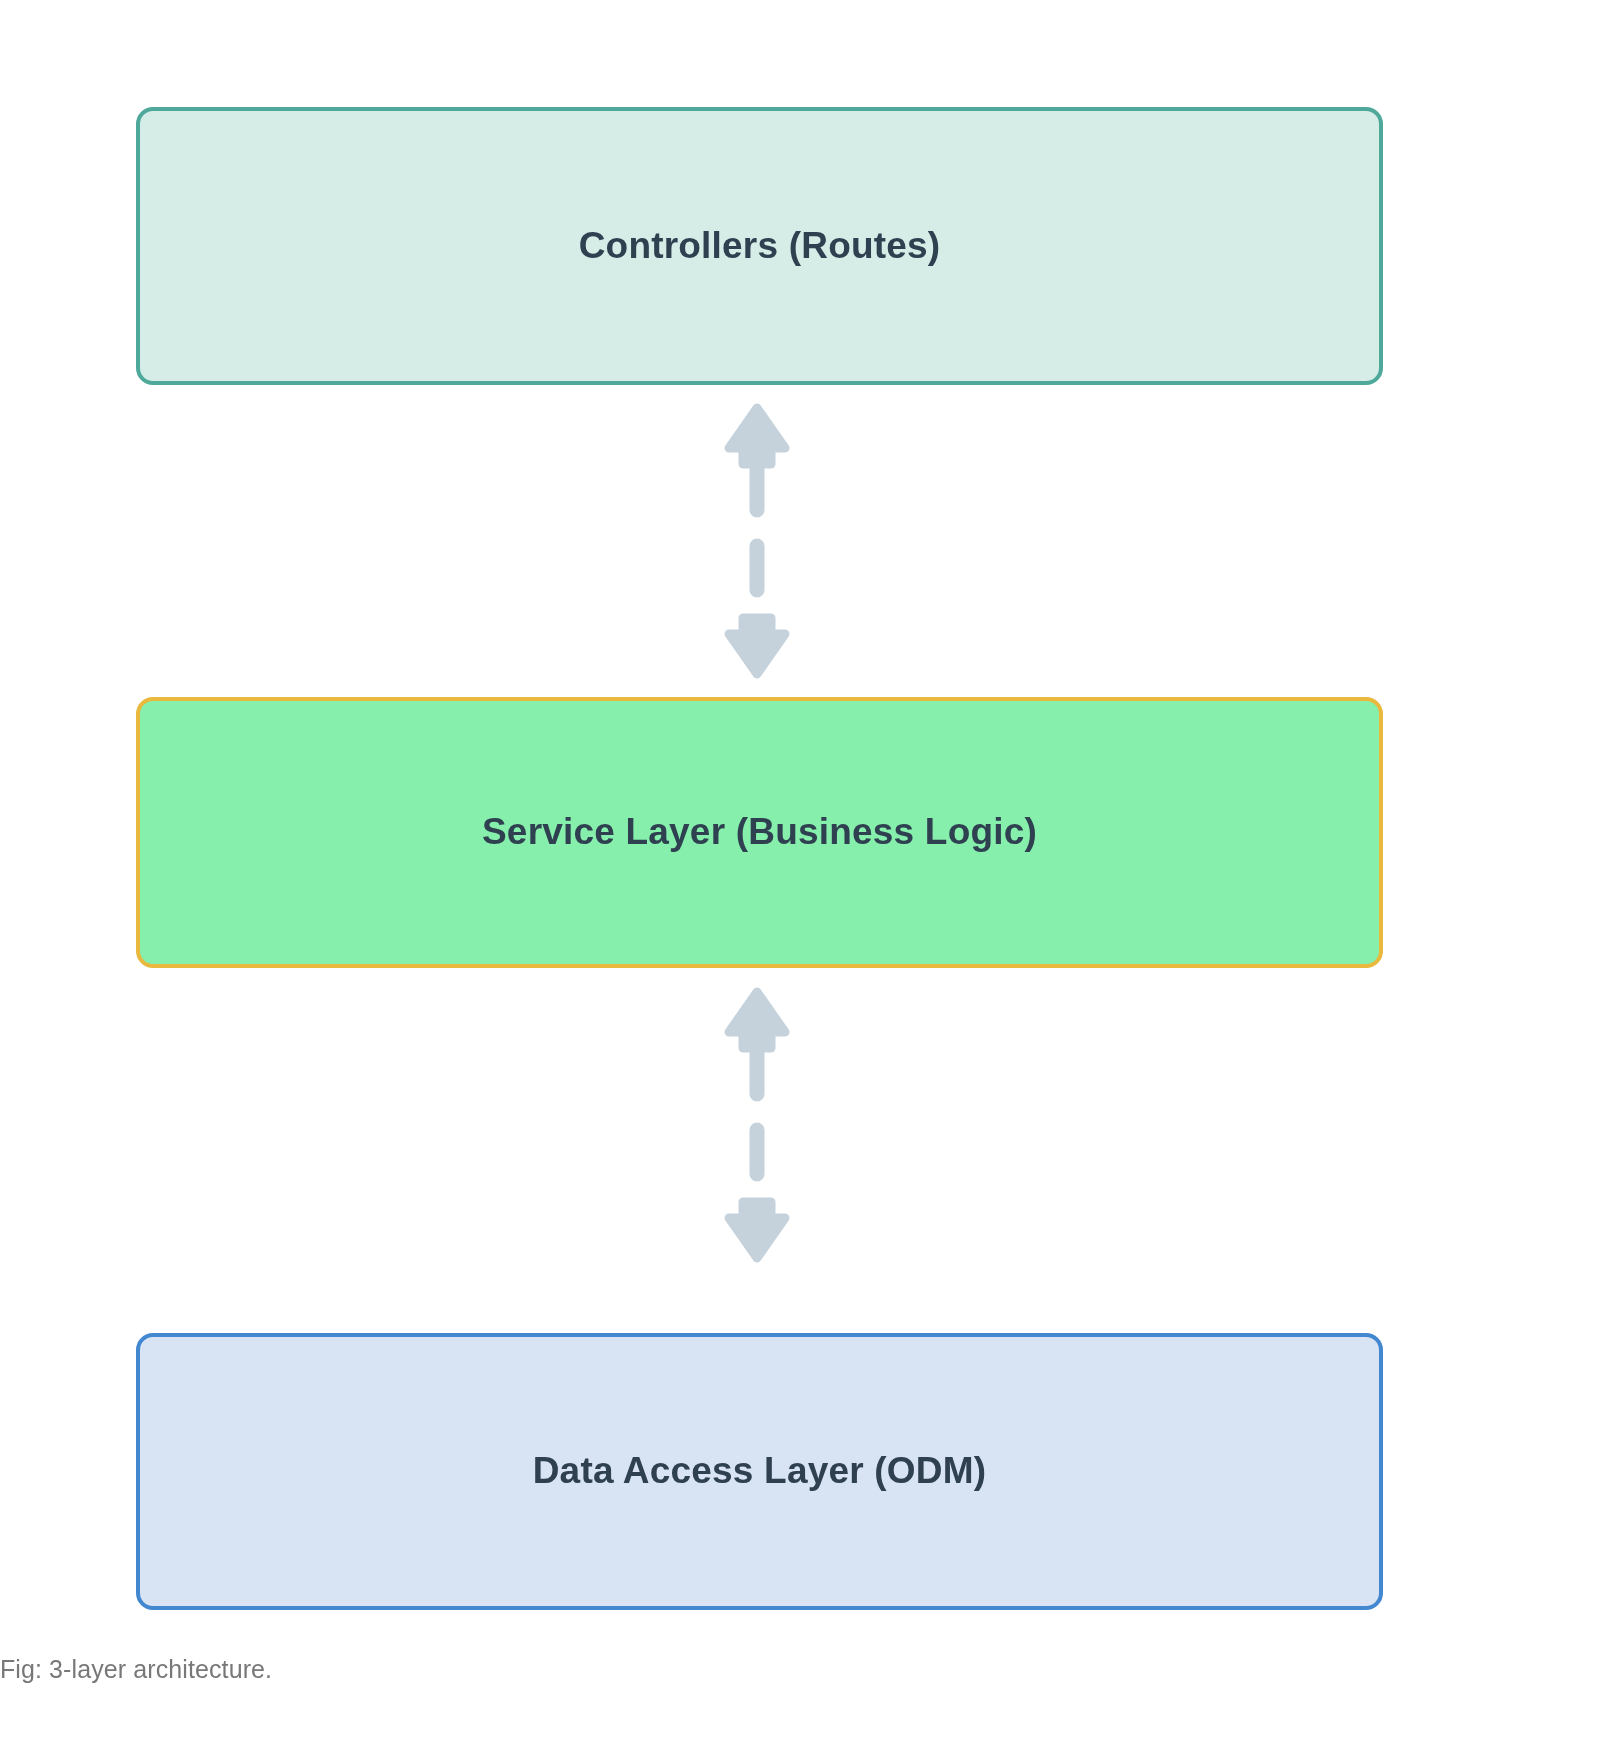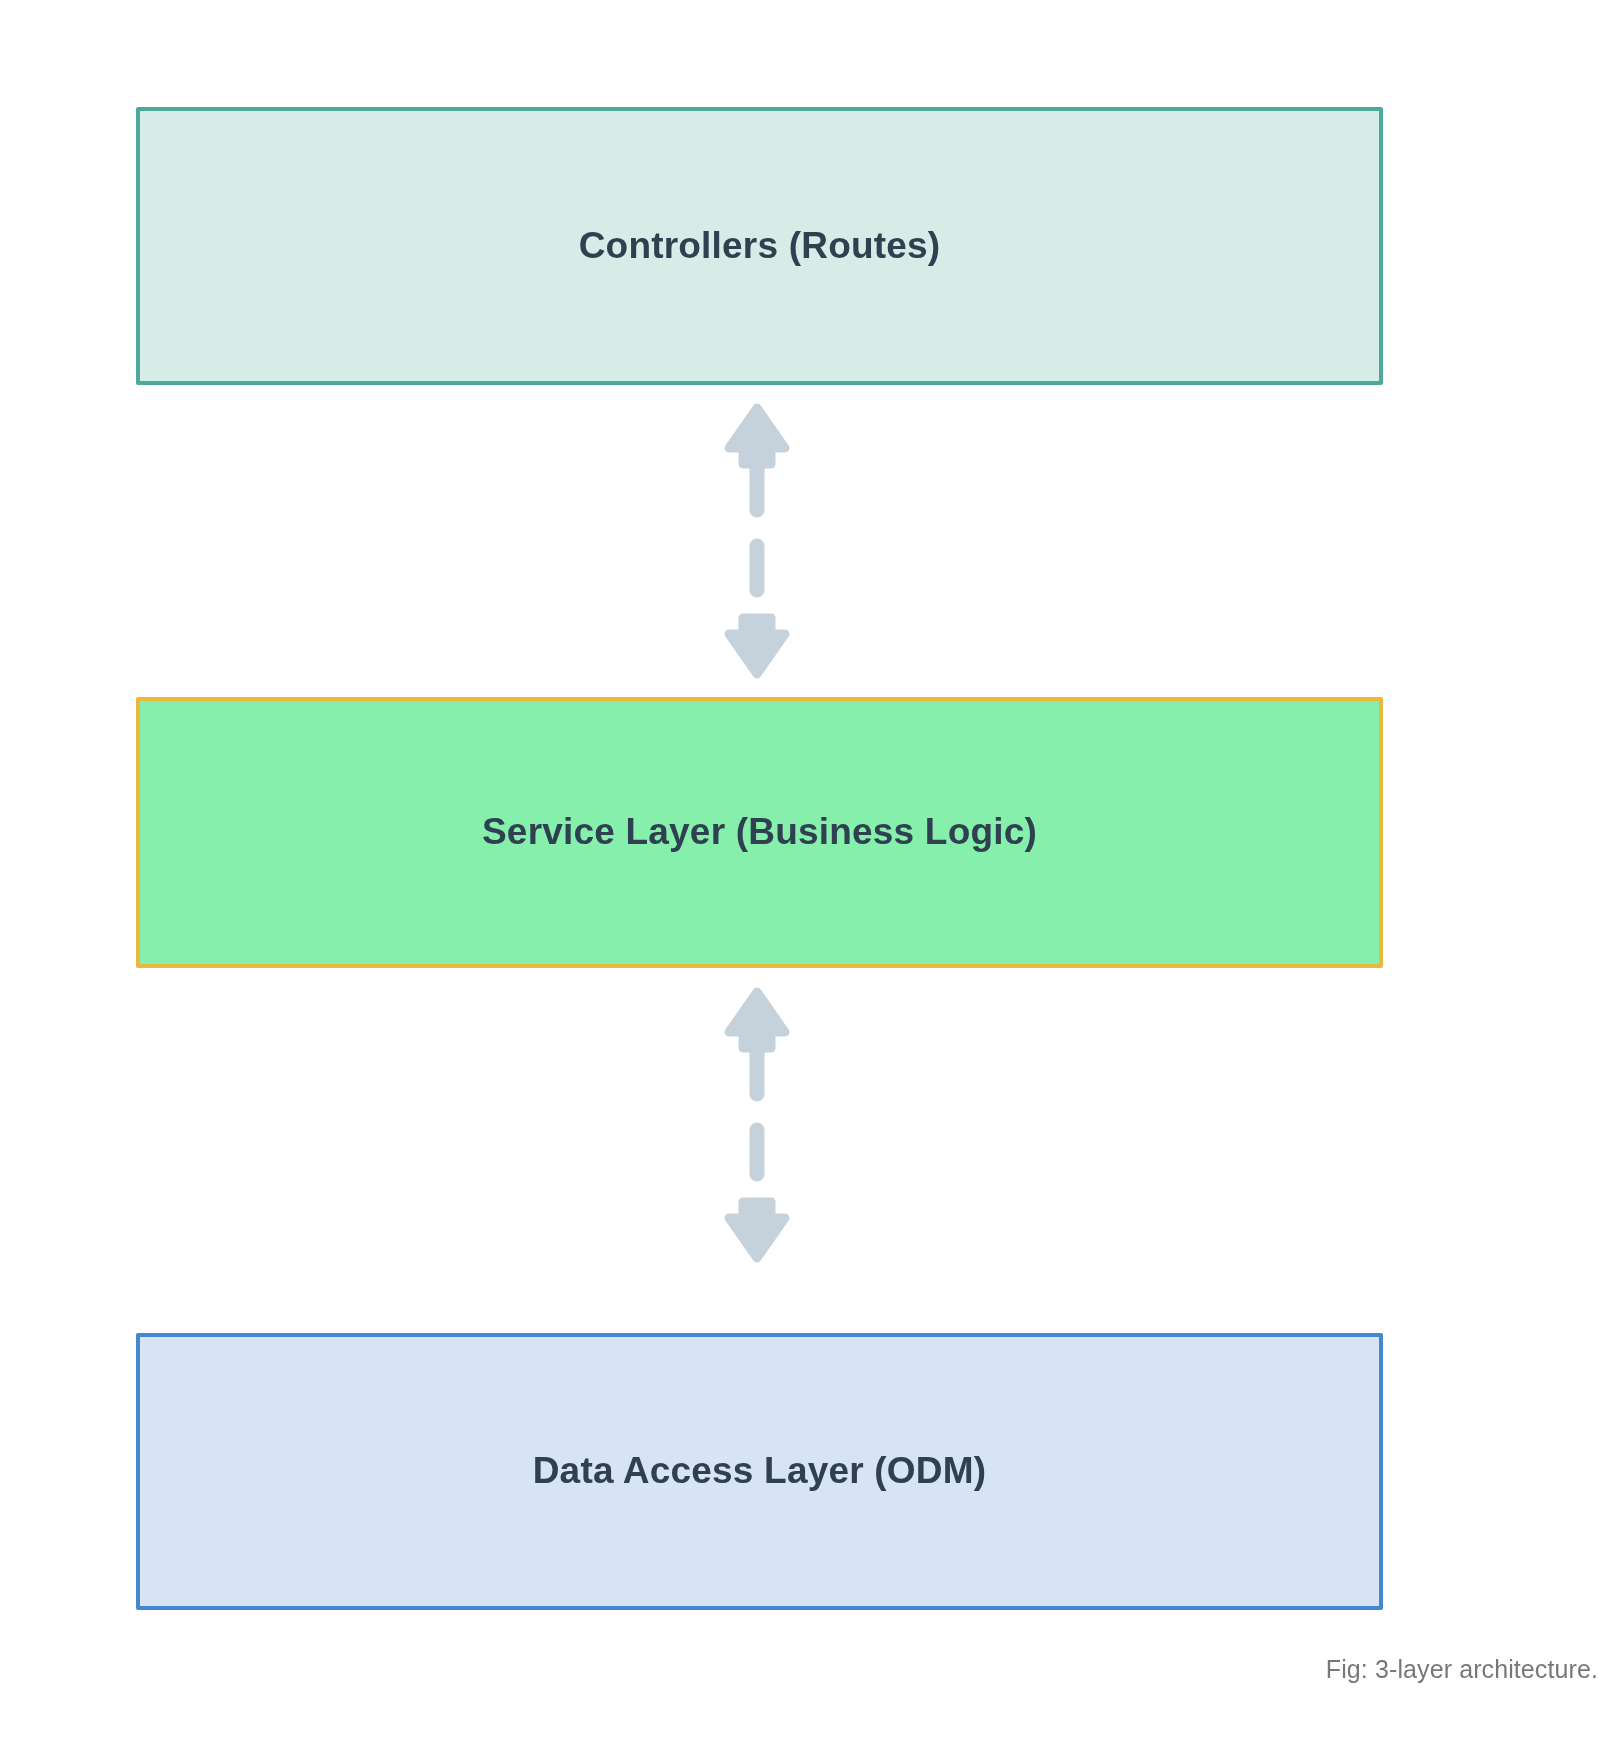--- a/index.html
+++ b/index.html
@@ -32,21 +32,21 @@
   }
 
   
   .layer-box {
     position: absolute;
     left: 136px;
     width: 1247px;
     box-sizing: border-box;
     border-style: solid;
     border-width: 4px;
-    border-radius: 2px;
+    border-radius: 17px;
     display: flex;
     align-items: center;
     justify-content: center;
   }
 
   .layer-label {
     font-size: 37px;
     font-weight: 600;
     letter-spacing: 0.2px;
     color: #2f4050;
@@ -88,21 +88,21 @@
     height: 100%;
     overflow: visible;
   }
 
   
   .caption {
     position: absolute;
     left: 0;
     top: 1655px;
     width: 1598px;
-    text-align: right;
+    text-align: left;
     font-size: 25px;
     color: #787878;
     letter-spacing: 0.1px;
   }
 </style>
 </head>
 <body>
 
 <div class="figure">
 

